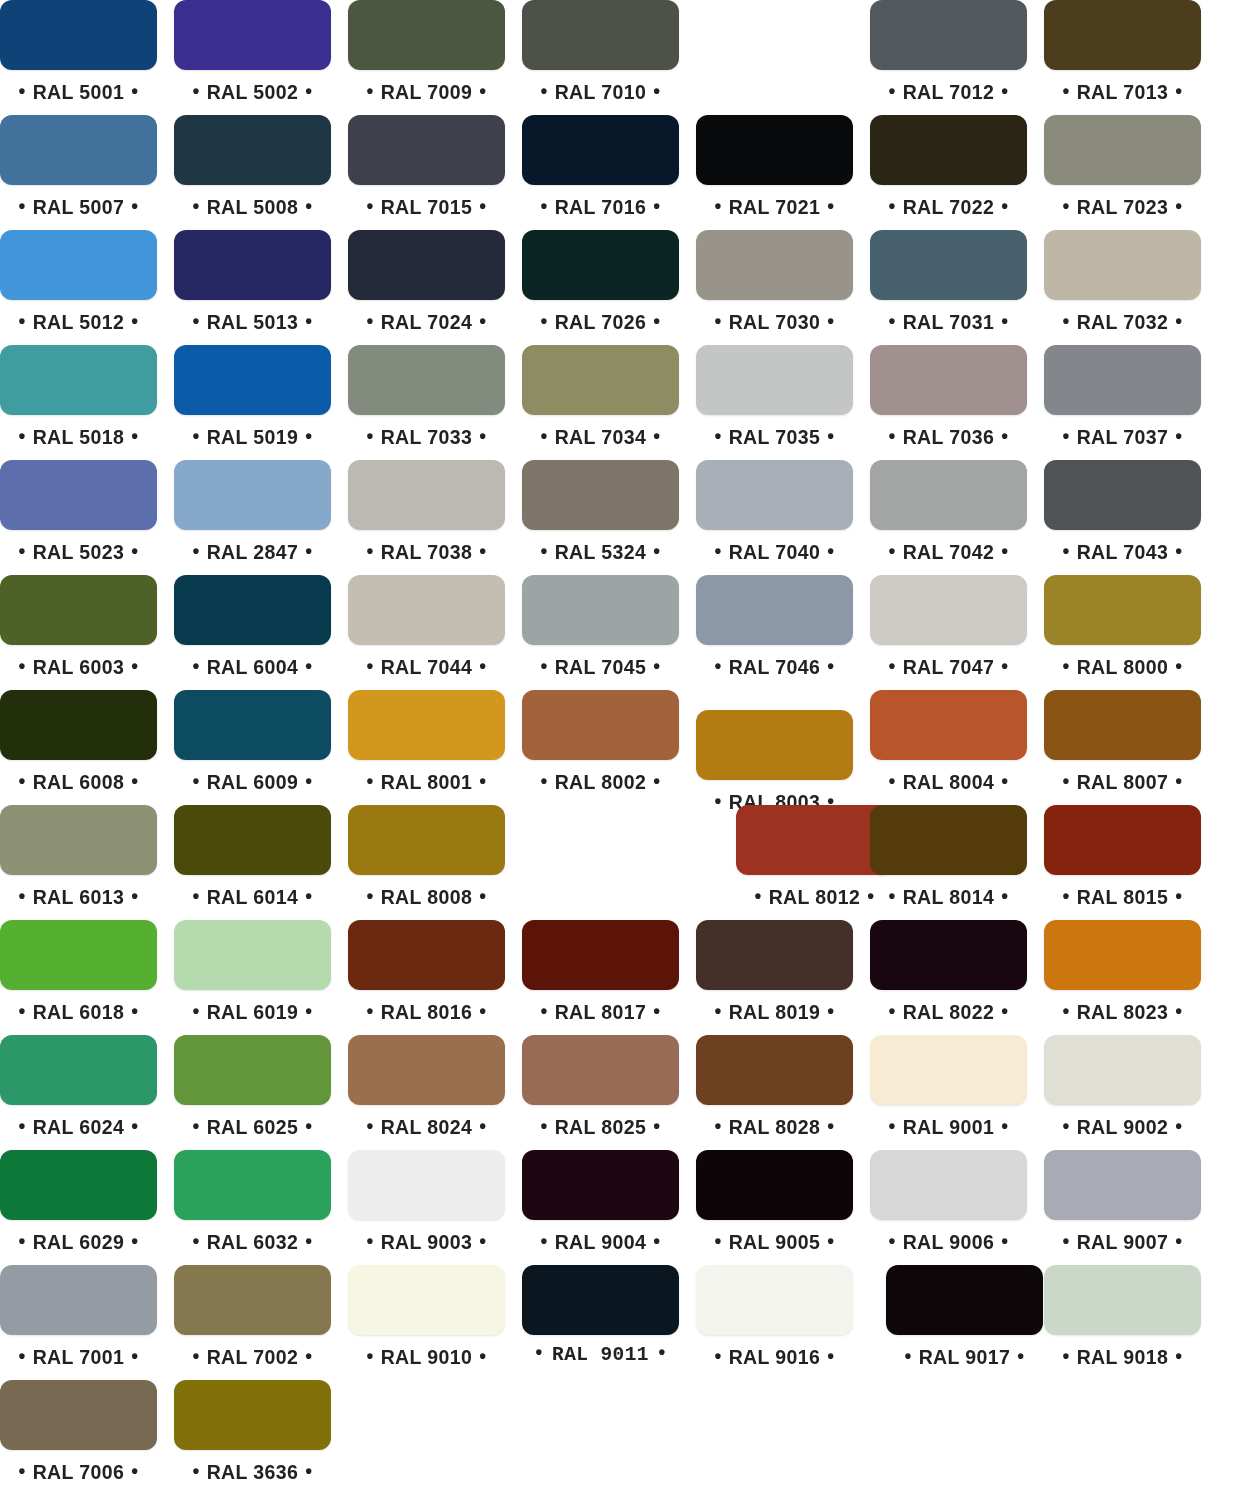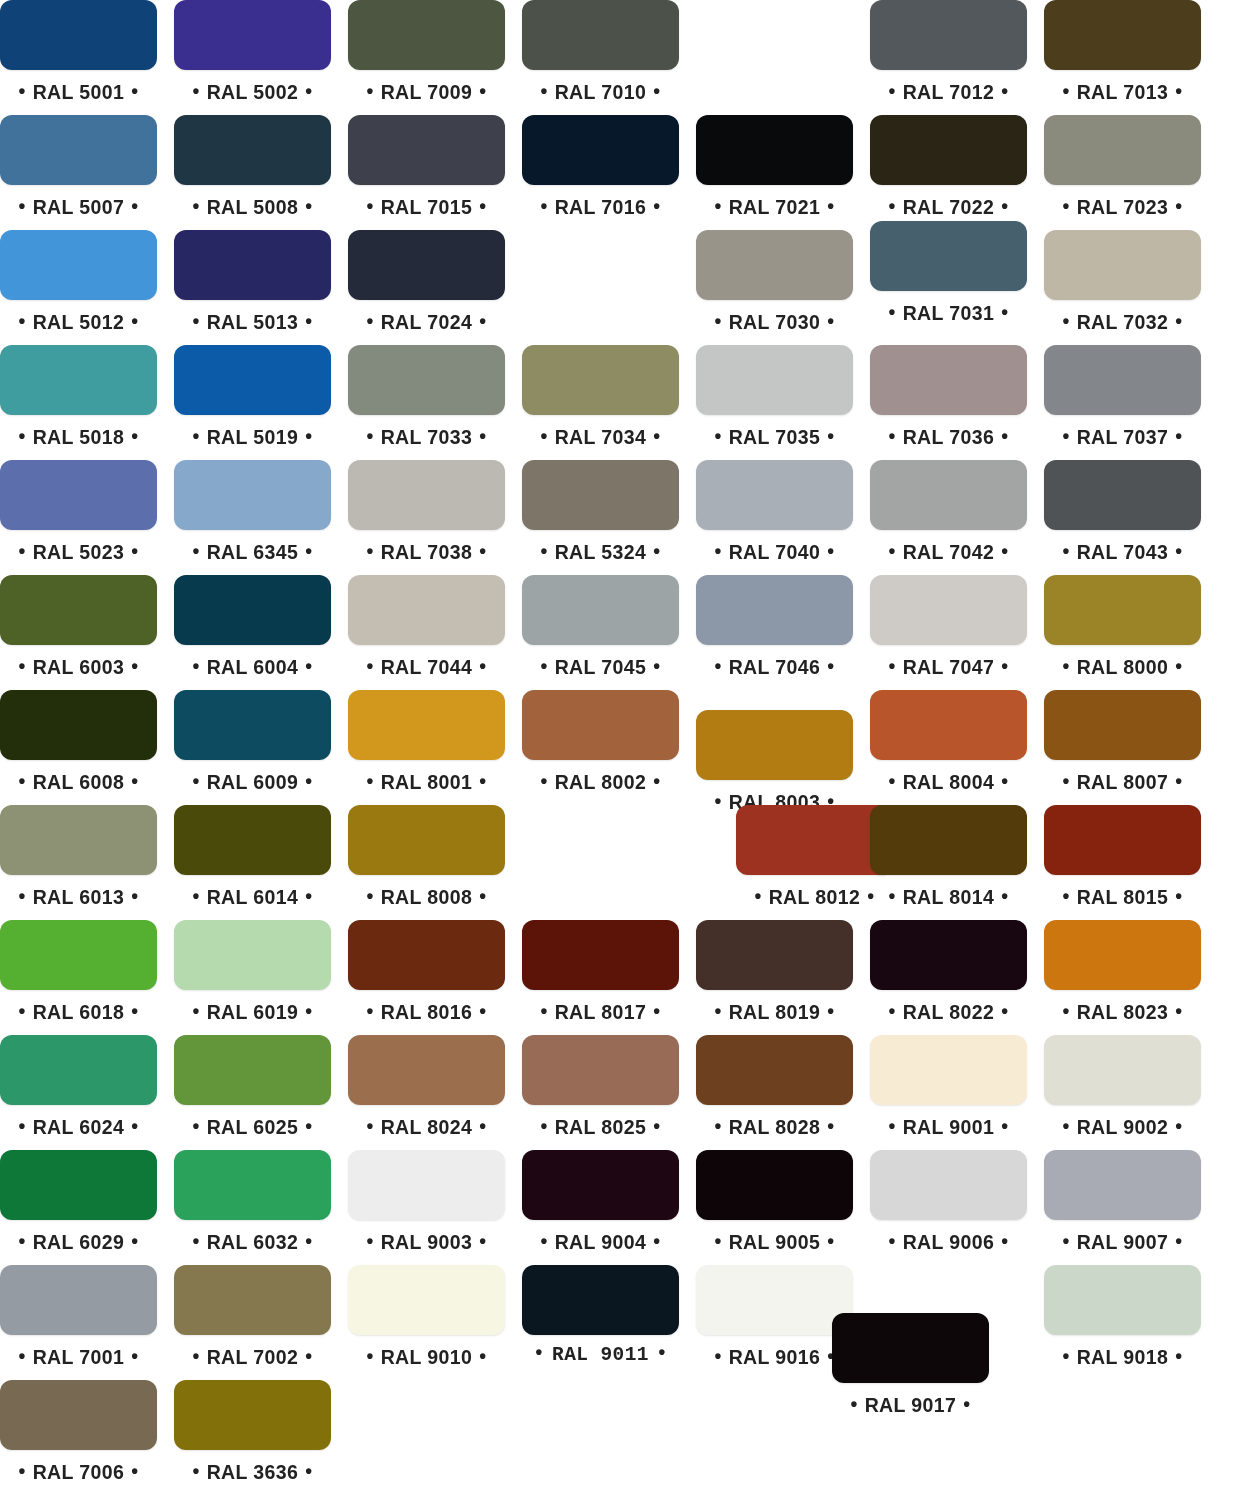--- a/index.html
+++ b/index.html
@@ -119,25 +119,29 @@
       <div class="swatch-label"><span class="dot">•</span><span class="label-text">RAL 5012</span><span class="dot">•</span></div>
     </div>
     <div class="swatch-cell" style="left: 174px; top: 230px;">
       <div class="swatch-chip" title="RAL 5013" style="background-color: rgb(39, 39, 100);"></div>
       <div class="swatch-label"><span class="dot">•</span><span class="label-text">RAL 5013</span><span class="dot">•</span></div>
     </div>
     <div class="swatch-cell" style="left: 348px; top: 230px;">
       <div class="swatch-chip" title="RAL 7024" style="background-color: rgb(37, 42, 58);"></div>
       <div class="swatch-label"><span class="dot">•</span><span class="label-text">RAL 7024</span><span class="dot">•</span></div>
     </div>
+    <div class="swatch-cell" style="left: 522px; top: 230px;">
+      <div class="swatch-chip" title="RAL 7026" style="background-color: rgb(11, 36, 36);"></div>
+      <div class="swatch-label"><span class="dot">•</span><span class="label-text">RAL 7026</span><span class="dot">•</span></div>
+    </div>
     <div class="swatch-cell" style="left: 696px; top: 230px;">
       <div class="swatch-chip" title="RAL 7030" style="background-color: rgb(152, 148, 138);"></div>
       <div class="swatch-label"><span class="dot">•</span><span class="label-text">RAL 7030</span><span class="dot">•</span></div>
     </div>
-    <div class="swatch-cell" style="left: 870px; top: 221px;">
+    <div class="swatch-cell" style="left: 870px; top: 230px;">
       <div class="swatch-chip" title="RAL 7031" style="background-color: rgb(70, 96, 110);"></div>
       <div class="swatch-label"><span class="dot">•</span><span class="label-text">RAL 7031</span><span class="dot">•</span></div>
     </div>
     <div class="swatch-cell" style="left: 1044px; top: 230px;">
       <div class="swatch-chip" title="RAL 7032" style="background-color: rgb(190, 183, 165);"></div>
       <div class="swatch-label"><span class="dot">•</span><span class="label-text">RAL 7032</span><span class="dot">•</span></div>
     </div>
     <div class="swatch-cell" style="left: 0px; top: 345px;">
       <div class="swatch-chip" title="RAL 5018" style="background-color: rgb(63, 156, 159);"></div>
       <div class="swatch-label"><span class="dot">•</span><span class="label-text">RAL 5018</span><span class="dot">•</span></div>
@@ -165,21 +169,21 @@
     <div class="swatch-cell" style="left: 1044px; top: 345px;">
       <div class="swatch-chip" title="RAL 7037" style="background-color: rgb(131, 134, 138);"></div>
       <div class="swatch-label"><span class="dot">•</span><span class="label-text">RAL 7037</span><span class="dot">•</span></div>
     </div>
     <div class="swatch-cell" style="left: 0px; top: 460px;">
       <div class="swatch-chip" title="RAL 5023" style="background-color: rgb(92, 111, 172);"></div>
       <div class="swatch-label"><span class="dot">•</span><span class="label-text">RAL 5023</span><span class="dot">•</span></div>
     </div>
     <div class="swatch-cell" style="left: 174px; top: 460px;">
       <div class="swatch-chip" title="RAL 5024" style="background-color: rgb(133, 168, 203);"></div>
-      <div class="swatch-label"><span class="dot">•</span><span class="label-text">RAL 6345</span><span class="dot">•</span></div>
+      <div class="swatch-label"><span class="dot">•</span><span class="label-text">RAL 2847</span><span class="dot">•</span></div>
     </div>
     <div class="swatch-cell" style="left: 348px; top: 460px;">
       <div class="swatch-chip" title="RAL 7038" style="background-color: rgb(187, 185, 177);"></div>
       <div class="swatch-label"><span class="dot">•</span><span class="label-text">RAL 7038</span><span class="dot">•</span></div>
     </div>
     <div class="swatch-cell" style="left: 522px; top: 460px;">
       <div class="swatch-chip" title="RAL 7039" style="background-color: rgb(125, 118, 104);"></div>
       <div class="swatch-label"><span class="dot">•</span><span class="label-text">RAL 5324</span><span class="dot">•</span></div>
     </div>
     <div class="swatch-cell" style="left: 696px; top: 460px;">
@@ -371,21 +375,21 @@
       <div class="swatch-label"><span class="dot">•</span><span class="label-text">RAL 9010</span><span class="dot">•</span></div>
     </div>
     <div class="swatch-cell" style="left: 522px; top: 1265px; font-family: Liberation Mono, monospace;">
       <div class="swatch-chip" title="RAL 9011" style="background-color: rgb(10, 23, 33);"></div>
       <div class="swatch-label"><span class="dot">•</span><span class="label-text">RAL 9011</span><span class="dot">•</span></div>
     </div>
     <div class="swatch-cell" style="left: 696px; top: 1265px;">
       <div class="swatch-chip" title="RAL 9016" style="background-color: rgb(244, 244, 238);"></div>
       <div class="swatch-label"><span class="dot">•</span><span class="label-text">RAL 9016</span><span class="dot">•</span></div>
     </div>
-    <div class="swatch-cell" style="left: 832px; top: 1265px; margin-top: 48px;">
+    <div class="swatch-cell" style="left: 886px; top: 1265px;">
       <div class="swatch-chip" title="RAL 9017" style="background-color: rgb(13, 7, 9);"></div>
       <div class="swatch-label"><span class="dot">•</span><span class="label-text">RAL 9017</span><span class="dot">•</span></div>
     </div>
     <div class="swatch-cell" style="left: 1044px; top: 1265px;">
       <div class="swatch-chip" title="RAL 9018" style="background-color: rgb(203, 215, 200);"></div>
       <div class="swatch-label"><span class="dot">•</span><span class="label-text">RAL 9018</span><span class="dot">•</span></div>
     </div>
     <div class="swatch-cell" style="left: 0px; top: 1380px;">
       <div class="swatch-chip" title="RAL 7006" style="background-color: rgb(120, 106, 82);"></div>
       <div class="swatch-label"><span class="dot">•</span><span class="label-text">RAL 7006</span><span class="dot">•</span></div>

